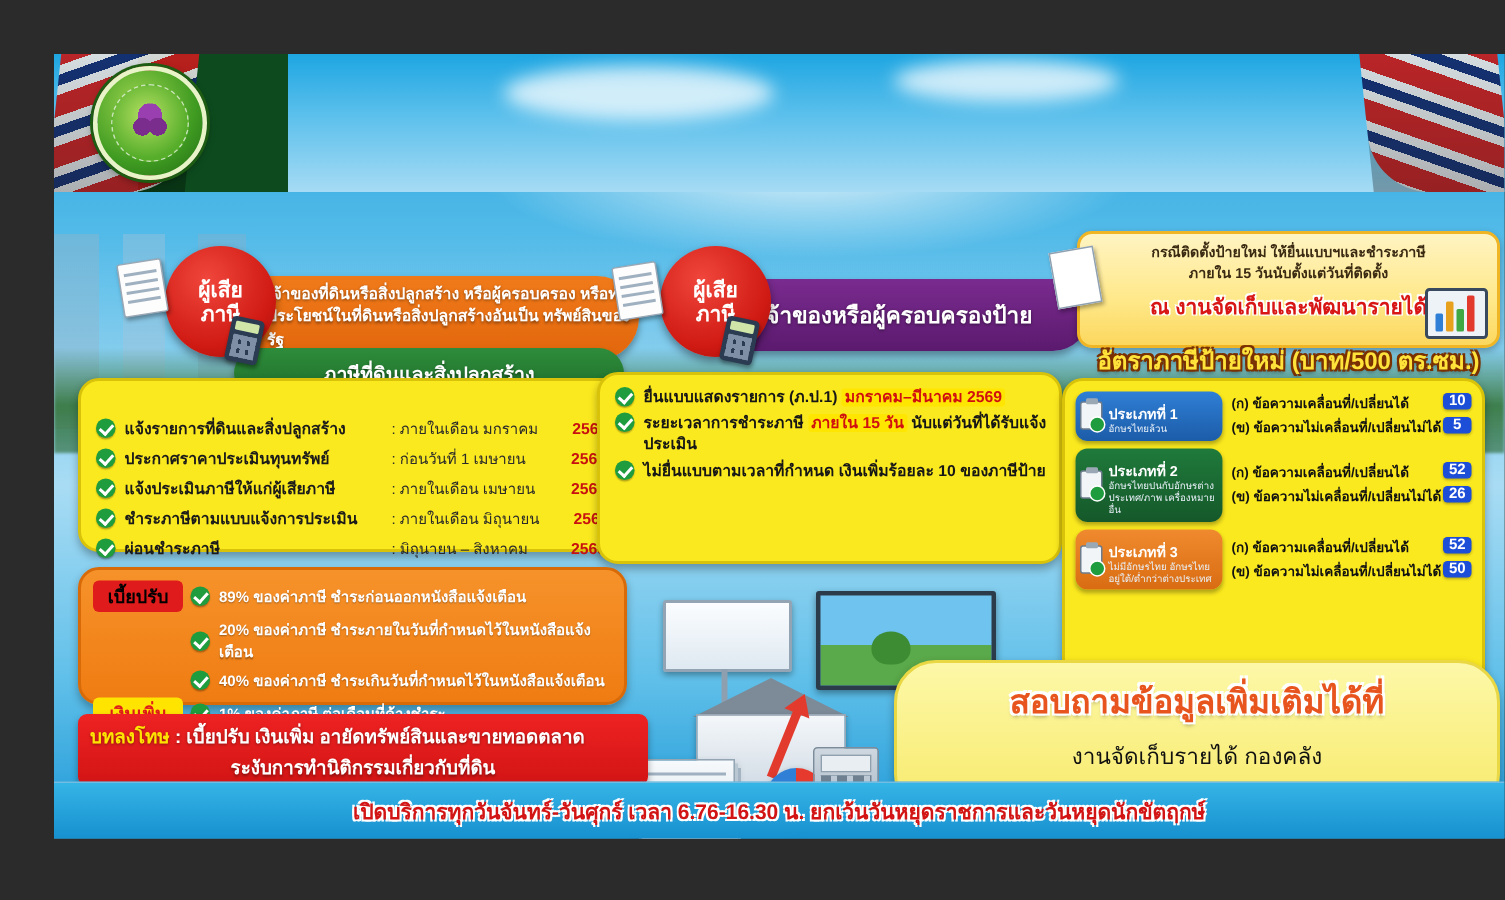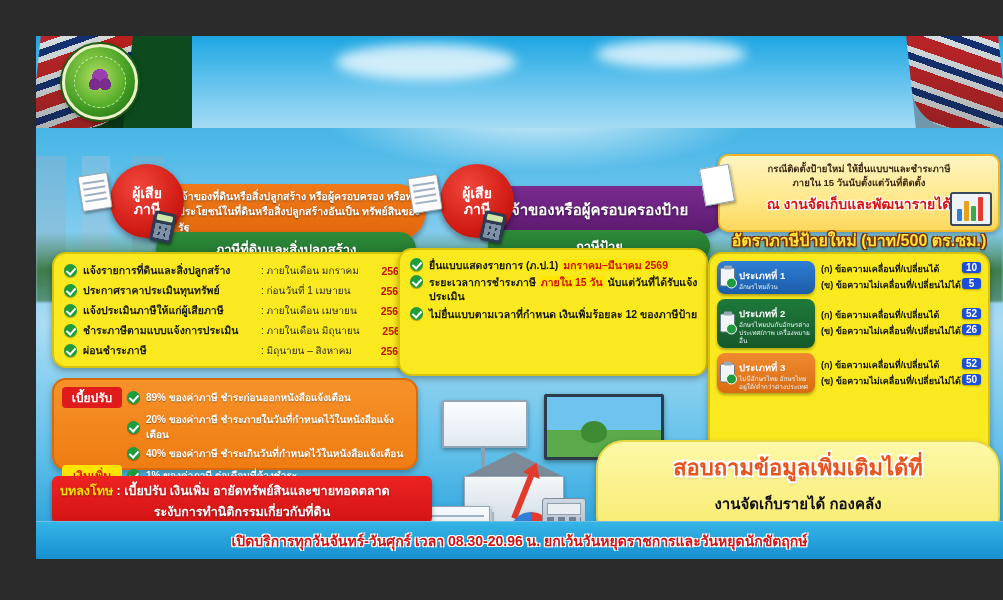--- a/index.html
+++ b/index.html
@@ -229,21 +229,21 @@
                  -1.4px 1.4px 0 #7a3000, 1.4px 1.4px 0 #7a3000,
                  0 2px 3px rgba(0,0,0,.5);
   }
 
   
   .panel {
     position: absolute; background: #fbe91f;
     border-radius: 14px; border: 2px solid #d8c20a;
     box-shadow: 0 3px 6px rgba(0,0,0,.3);
   }
-  #panel-land { left: 16px;  top: 216px; width: 364px; height: 116px; padding: 8px 10px; }
+  #panel-land { left: 16px;  top: 216px; width: 364px; height: 116px; padding: 23px 10px; }
   #panel-sign { left: 362px; top: 212px; width: 310px; height: 128px; padding: 8px 8px 8px 10px; }
   #panel-rate { left: 672px; top: 216px; width: 282px; height: 212px; padding: 7px 7px; }
 
   .row { display: flex; align-items: center; margin-bottom: 3px; }
   .tick {
     flex: 0 0 auto; width: 13px; height: 13px; border-radius: 50%;
     background: #1f9c3e; margin-right: 6px; position: relative;
     box-shadow: 0 1px 1px rgba(0,0,0,.3);
   }
   .tick::after {
@@ -327,21 +327,21 @@
     border-radius: 14px; border: 2px solid #d96a08;
     padding: 7px 10px 7px 8px;
     box-shadow: 0 3px 6px rgba(0,0,0,.3);
   }
   .pen-row { display: flex; align-items: center; margin-bottom: 4px; }
   .pen-tag {
     flex: 0 0 60px; text-align: center; border-radius: 4px;
     font-family: "Liberation Sans", sans-serif;
     font-size: 12px; font-weight: bold; padding: 1px 2px; margin-right: 5px;
   }
-  .pen-tag.fine  { background: #e01b1b; color: #ffffff; }
+  .pen-tag.fine  { background: #e01b1b; color: #000000; }
   .pen-tag.extra { background: #ffe400; color: #e01b1b; }
   .pen-tag.blank { background: transparent; }
   .pen-text {
     font-family: "Liberation Sans", sans-serif;
     font-size: 10px; font-weight: bold; color: #fff;
     text-shadow: 0 1px 1px rgba(0,0,0,.35);
   }
 
   
   #punish {
@@ -374,21 +374,21 @@
   .contact-head {
     font-family: "Liberation Sans", sans-serif;
     font-size: 22px; font-weight: bold; color: #e8541e;
     text-shadow: -1.6px -1.6px 0 #fff, 1.6px -1.6px 0 #fff,
                  -1.6px 1.6px 0 #fff, 1.6px 1.6px 0 #fff,
                  0 2px 3px rgba(0,0,0,.35);
   }
   .contact-l1, .contact-l2 {
     margin-top: 7px;
     font-family: "Liberation Sans", sans-serif;
-    font-size: 15px; font-weight: bold; color: #101010;
+    font-size: 15px; font-weight: normal; color: #101010;
   }
   .contact-l2 { font-size: 14.5px; margin-top: 5px; }
 
   
   #footer-band {
     position: absolute; left: 0; bottom: 0; width: 100%; height: 38px;
     background: linear-gradient(#35b4e6, #1790cf);
     display: flex; align-items: center; justify-content: center;
     border-top: 1px solid rgba(255,255,255,.4);
   }
@@ -523,21 +523,20 @@
   </div>
   <div class="doc-icon" style="left:374px;top:140px;">
     <i style="top:6px"></i>
       <i style="top:12px"></i>
       <i style="top:18px"></i>
       <i style="top:24px"></i>
   </div>
   <div class="calc-icon" style="left:446px;top:176px;"></div>
 
   <div class="pill pill-sign">เจ้าของหรือผู้ครอบครองป้าย</div>
-  <div class="pill pill-sign-sub">ภาษีป้าย</div>
 
   <div class="notice">
     <div class="mini-doc"></div>
     <div class="notice-l1">กรณีติดตั้งป้ายใหม่ ให้ยื่นแบบฯและชำระภาษี</div>
     <div class="notice-l2">ภายใน 15 วันนับตั้งแต่วันที่ติดตั้ง</div>
     <div class="notice-l3">ณ งานจัดเก็บและพัฒนารายได้</div>
     <div class="chart-icon">
       <span style="left:5px;height:12px;background:#2f7fd6"></span>
       <span style="left:12px;height:20px;background:#e8a11c"></span>
       <span style="left:19px;height:15px;background:#3fa845"></span>
@@ -583,21 +582,21 @@
     <div class="srow">
       <span class="tick"></span>
       <span class="stext"><span>ยื่นแบบแสดงรายการ (ภ.ป.1) </span><span class="hl">มกราคม–มีนาคม 2569</span><span></span></span>
     </div>
     <div class="srow">
       <span class="tick"></span>
       <span class="stext"><span>ระยะเวลาการชำระภาษี </span><span class="hl">ภายใน 15 วัน</span><span> นับแต่วันที่ได้รับแจ้งประเมิน</span></span>
     </div>
     <div class="srow">
       <span class="tick"></span>
-      <span class="stext">ไม่ยื่นแบบตามเวลาที่กำหนด เงินเพิ่มร้อยละ 12 ของภาษีป้าย</span>
+      <span class="stext">ไม่ยื่นแบบตามเวลาที่กำหนด เงินเพิ่มร้อยละ 10 ของภาษีป้าย</span>
     </div>
   </div>
 
   <div class="panel" id="panel-rate">
     <div class="rate-row">
       <div class="rate-tag t1">
         <span class="clip-icon"></span>
         <span class="tag-txt">
           <span class="tag-title">ประเภทที่ 1</span>
           <span class="tag-sub">อักษรไทยล้วน</span>
@@ -705,15 +704,15 @@
     <div class="punish-l2">ระงับการทำนิติกรรมเกี่ยวกับที่ดิน</div>
   </div>
 
   <div id="contact">
     <div class="contact-head">สอบถามข้อมูลเพิ่มเติมได้ที่</div>
     <div class="contact-l1">งานจัดเก็บรายได้ กองคลัง</div>
     <div class="contact-l2">องค์การบริหารส่วนตำบลบ้านว่าน โทร 042-014706</div>
   </div>
 
   <div id="footer-band">
-    <span class="footer-text">เปิดบริการทุกวันจันทร์-วันศุกร์ เวลา 08.30-20.96 น. ยกเว้นวันหยุดราชการและวันหยุดนักขัตฤกษ์</span>
+    <span class="footer-text">เปิดบริการทุกวันจันทร์-วันศุกร์ เวลา 6.76-16.30 น. ยกเว้นวันหยุดราชการและวันหยุดนักขัตฤกษ์</span>
   </div>
 </div>
 
 </body></html>

